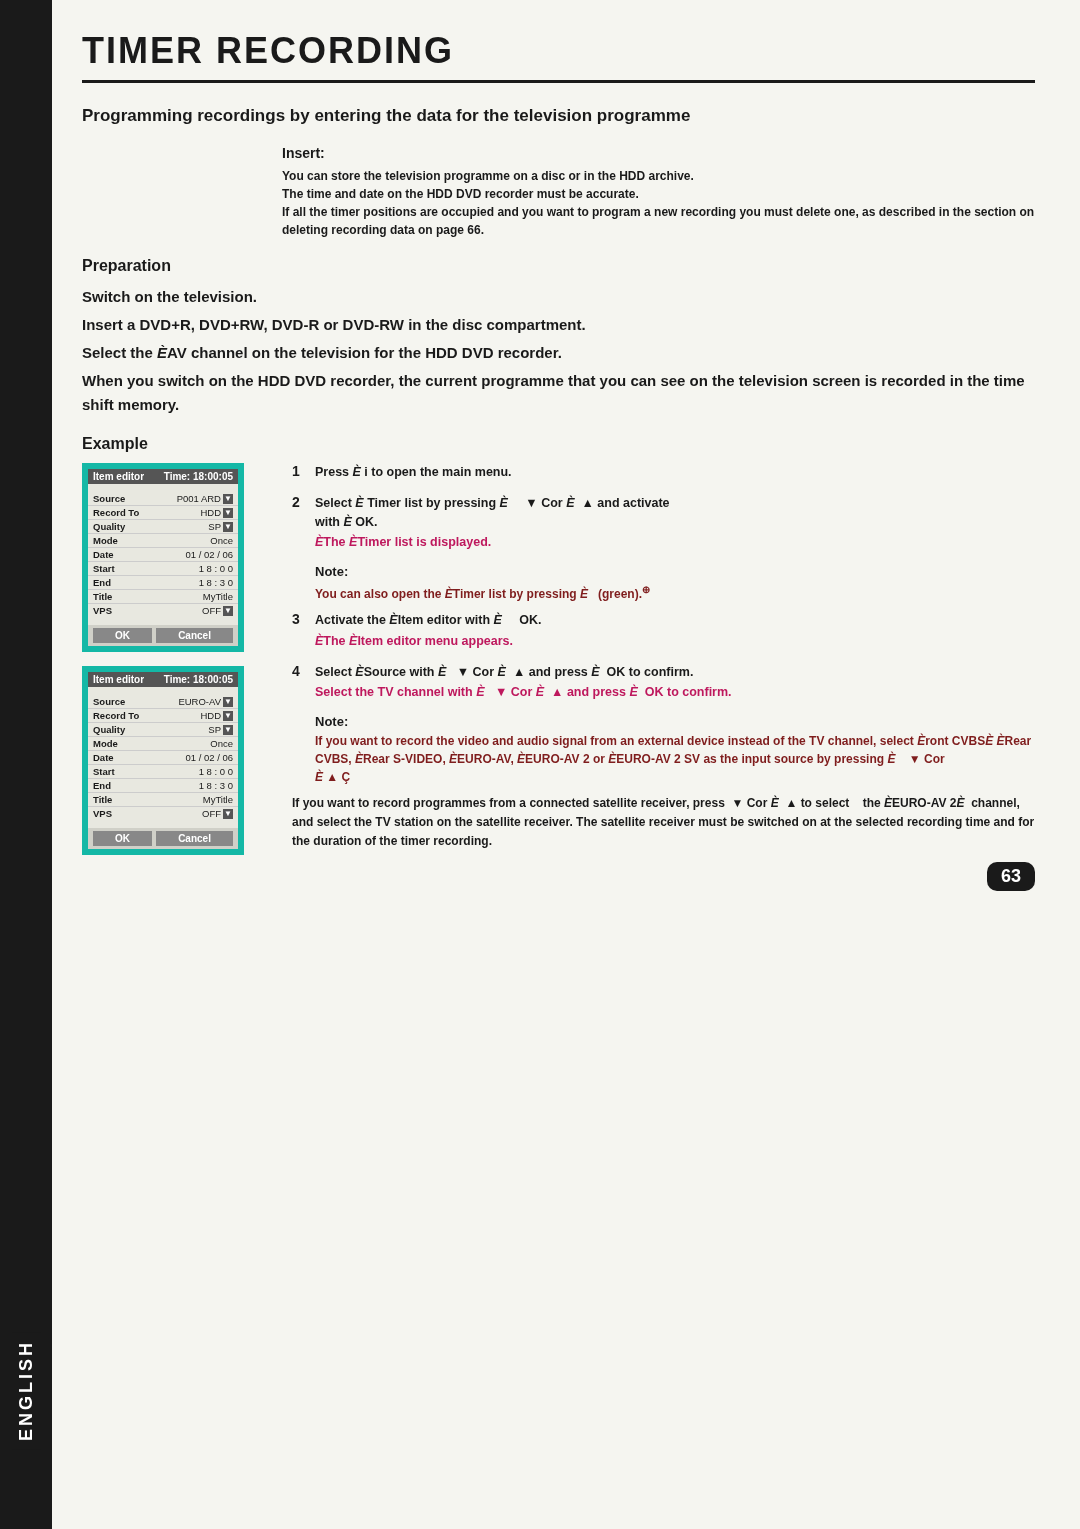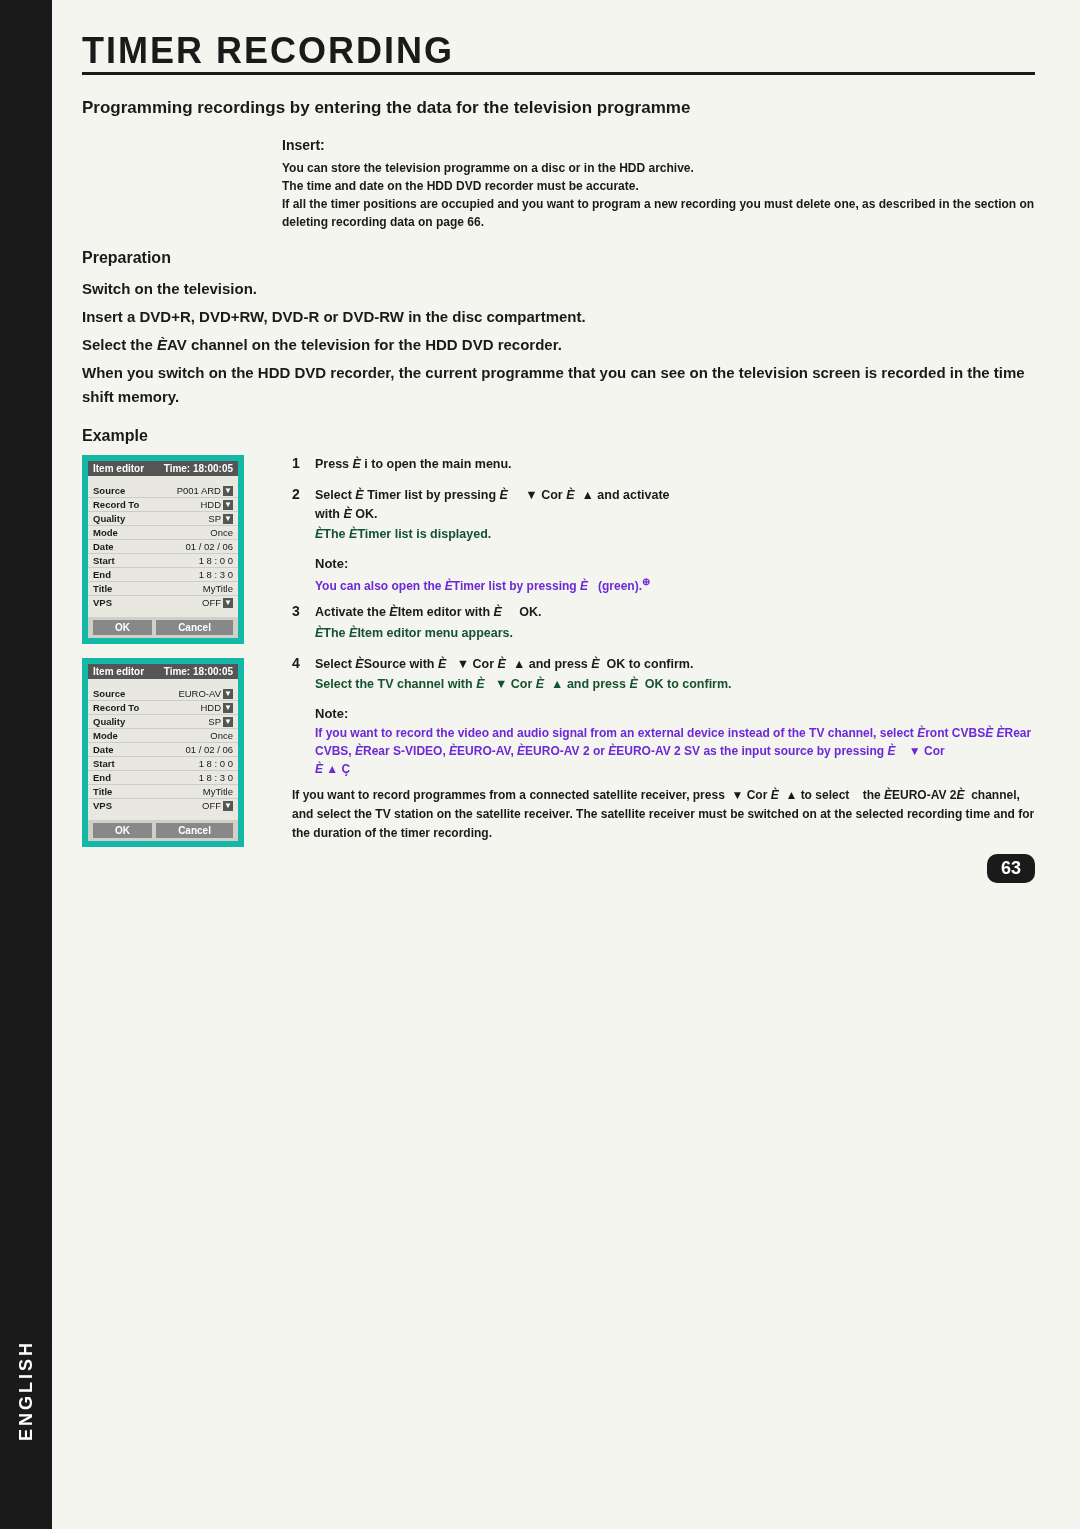--- a/index.html
+++ b/index.html
@@ -39,21 +39,21 @@
       background: #f5f5f0;
     }
 
     
     .page-title {
       font-size: 36px;
       font-weight: 900;
       letter-spacing: 2px;
       color: #1a1a1a;
       border-bottom: 3px solid #1a1a1a;
-      padding-bottom: 0;
+      padding-bottom: 8px;
       margin-bottom: 22px;
     }
 
     
     .subtitle {
       font-size: 17px;
       font-weight: 900;
       color: #1a1a1a;
       margin-bottom: 18px;
       line-height: 1.3;
@@ -202,39 +202,39 @@
     }
     .step-text {
       font-size: 12.5px;
       font-weight: bold;
       color: #1a1a1a;
       line-height: 1.5;
     }
     .step-sub {
       font-size: 12.5px;
       font-weight: bold;
-      color: #14532d;
+      color: #be185d;
       line-height: 1.5;
       margin-top: 2px;
     }
 
     
     .note-box {
       margin: 8px 0;
     }
     .note-title {
       font-size: 13px;
       font-weight: 900;
       color: #1a1a1a;
       margin-bottom: 3px;
     }
     .note-text {
       font-size: 12px;
       font-weight: bold;
-      color: #6d28d9;
+      color: #7f1d1d;
       line-height: 1.5;
     }
 
     
     .sym {
       font-style: italic;
       font-weight: 900;
     }
 
     

